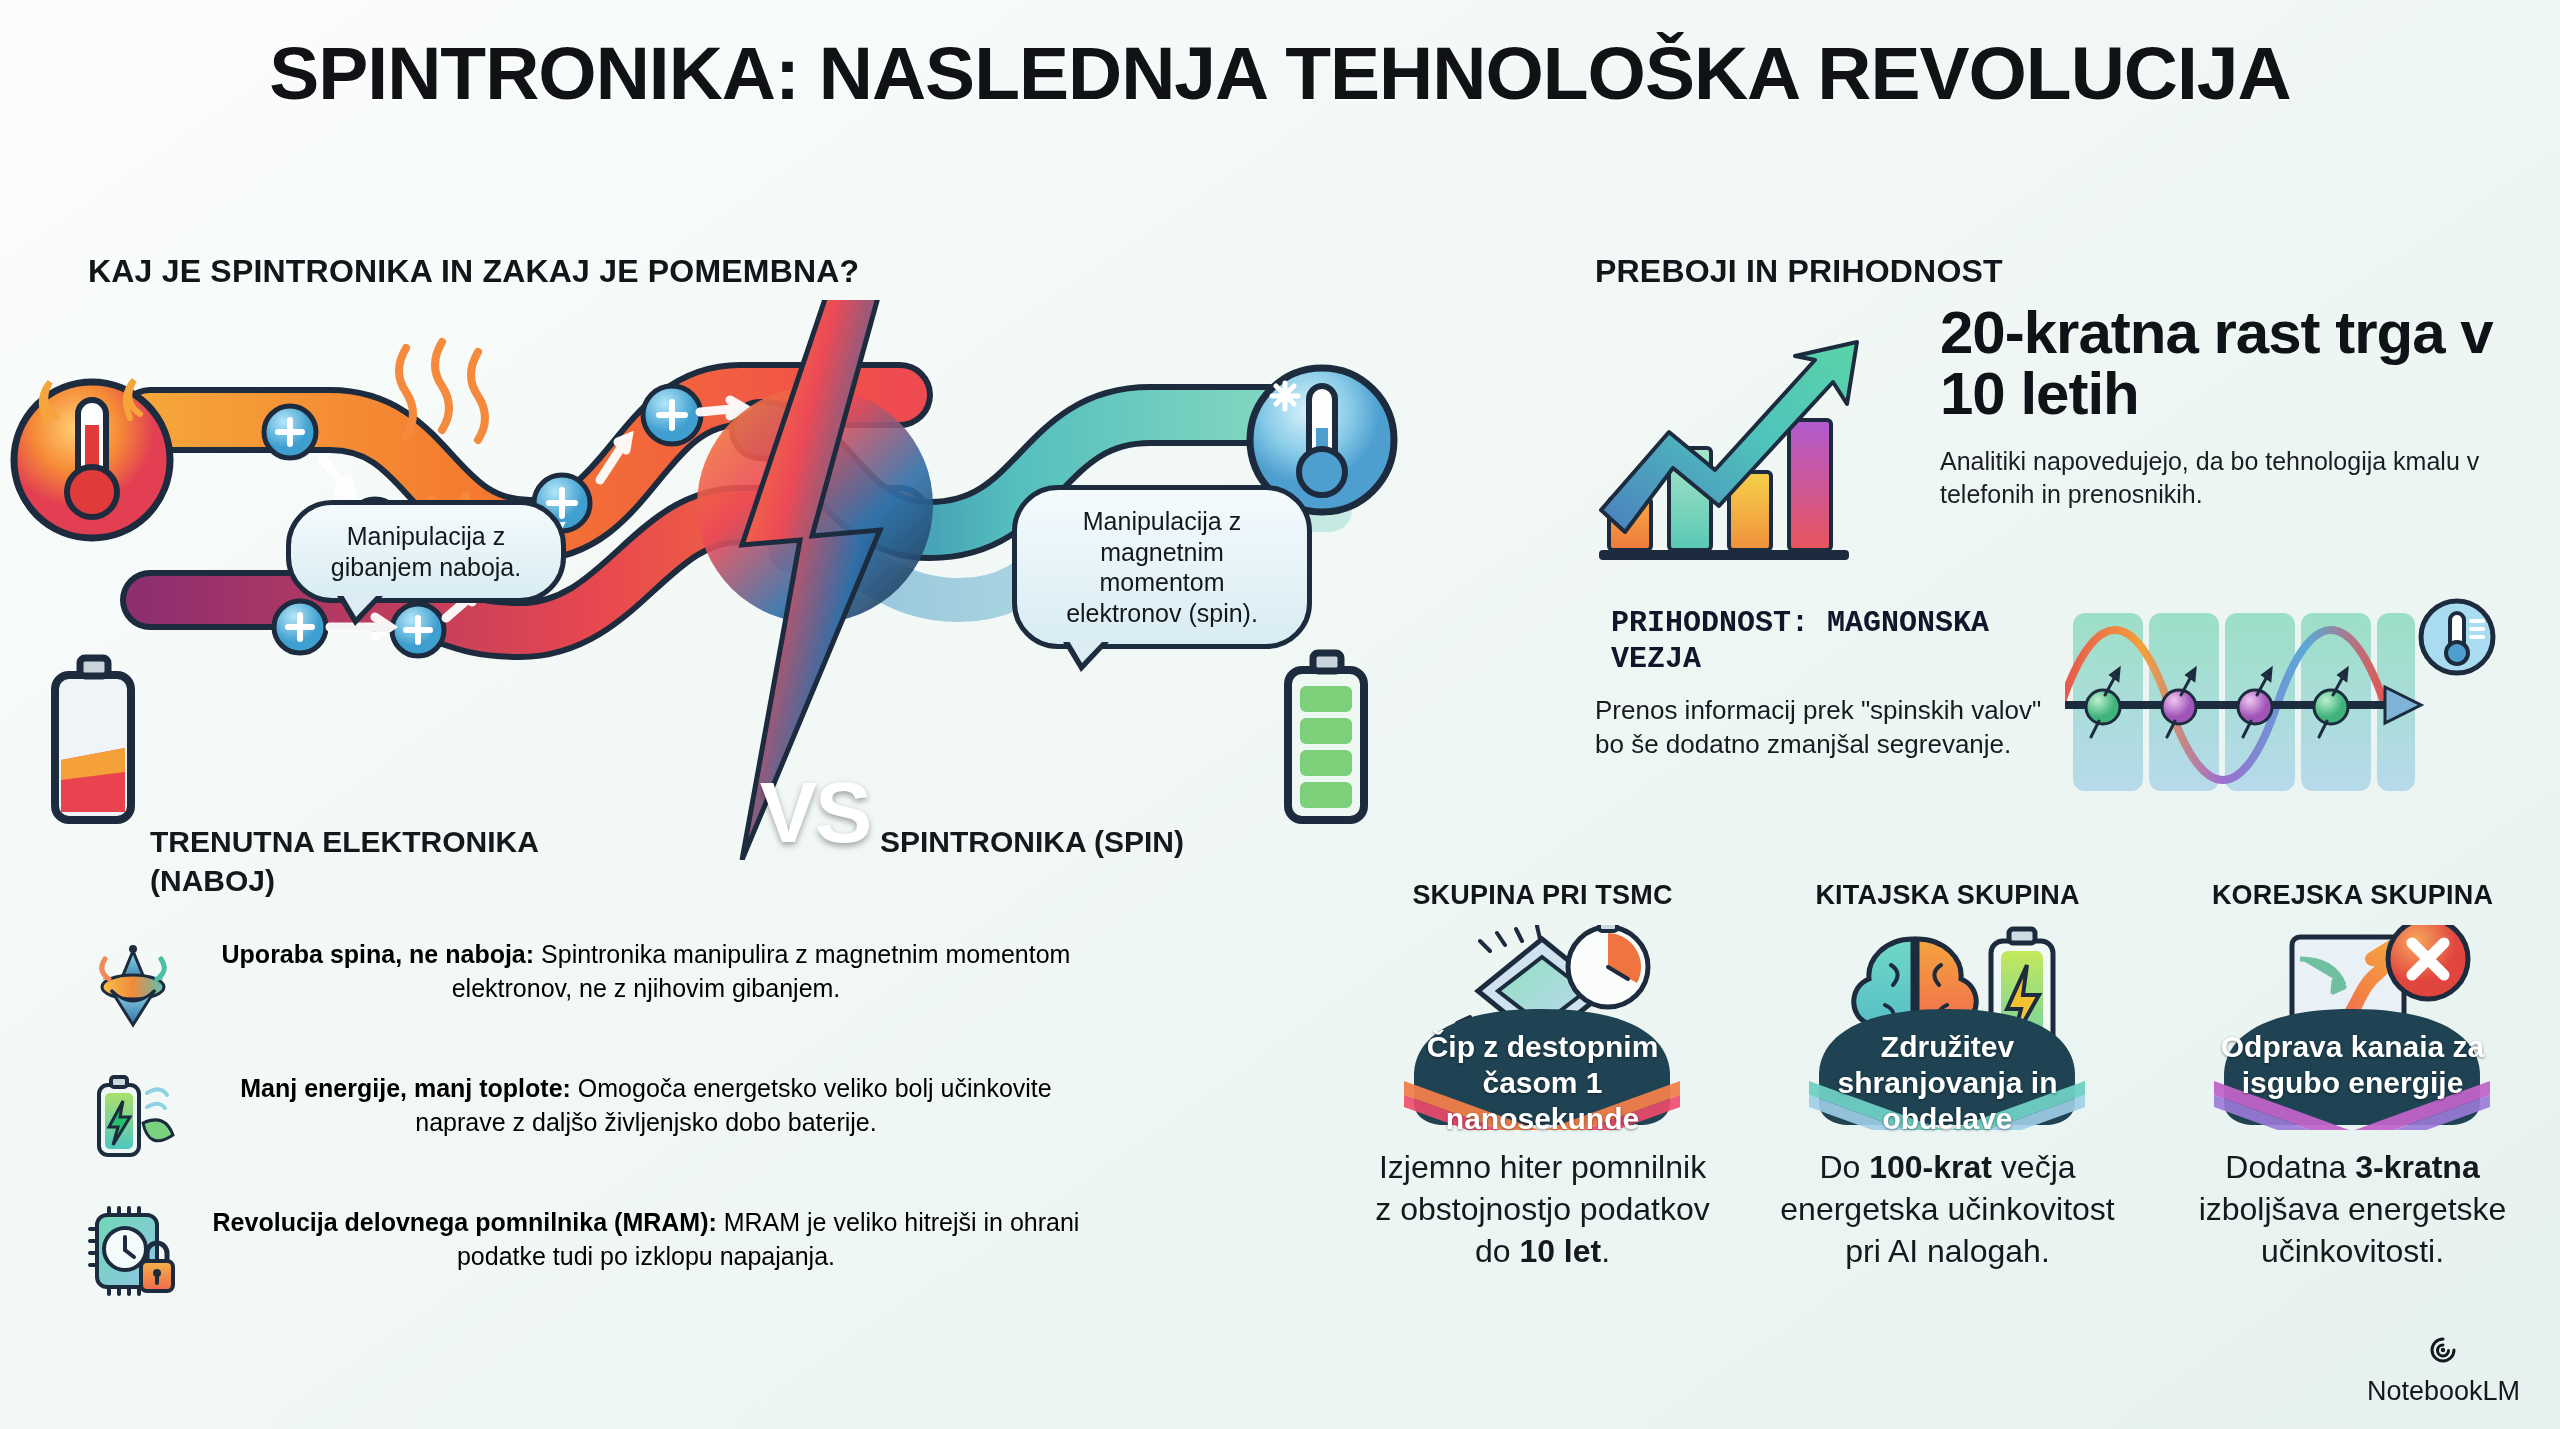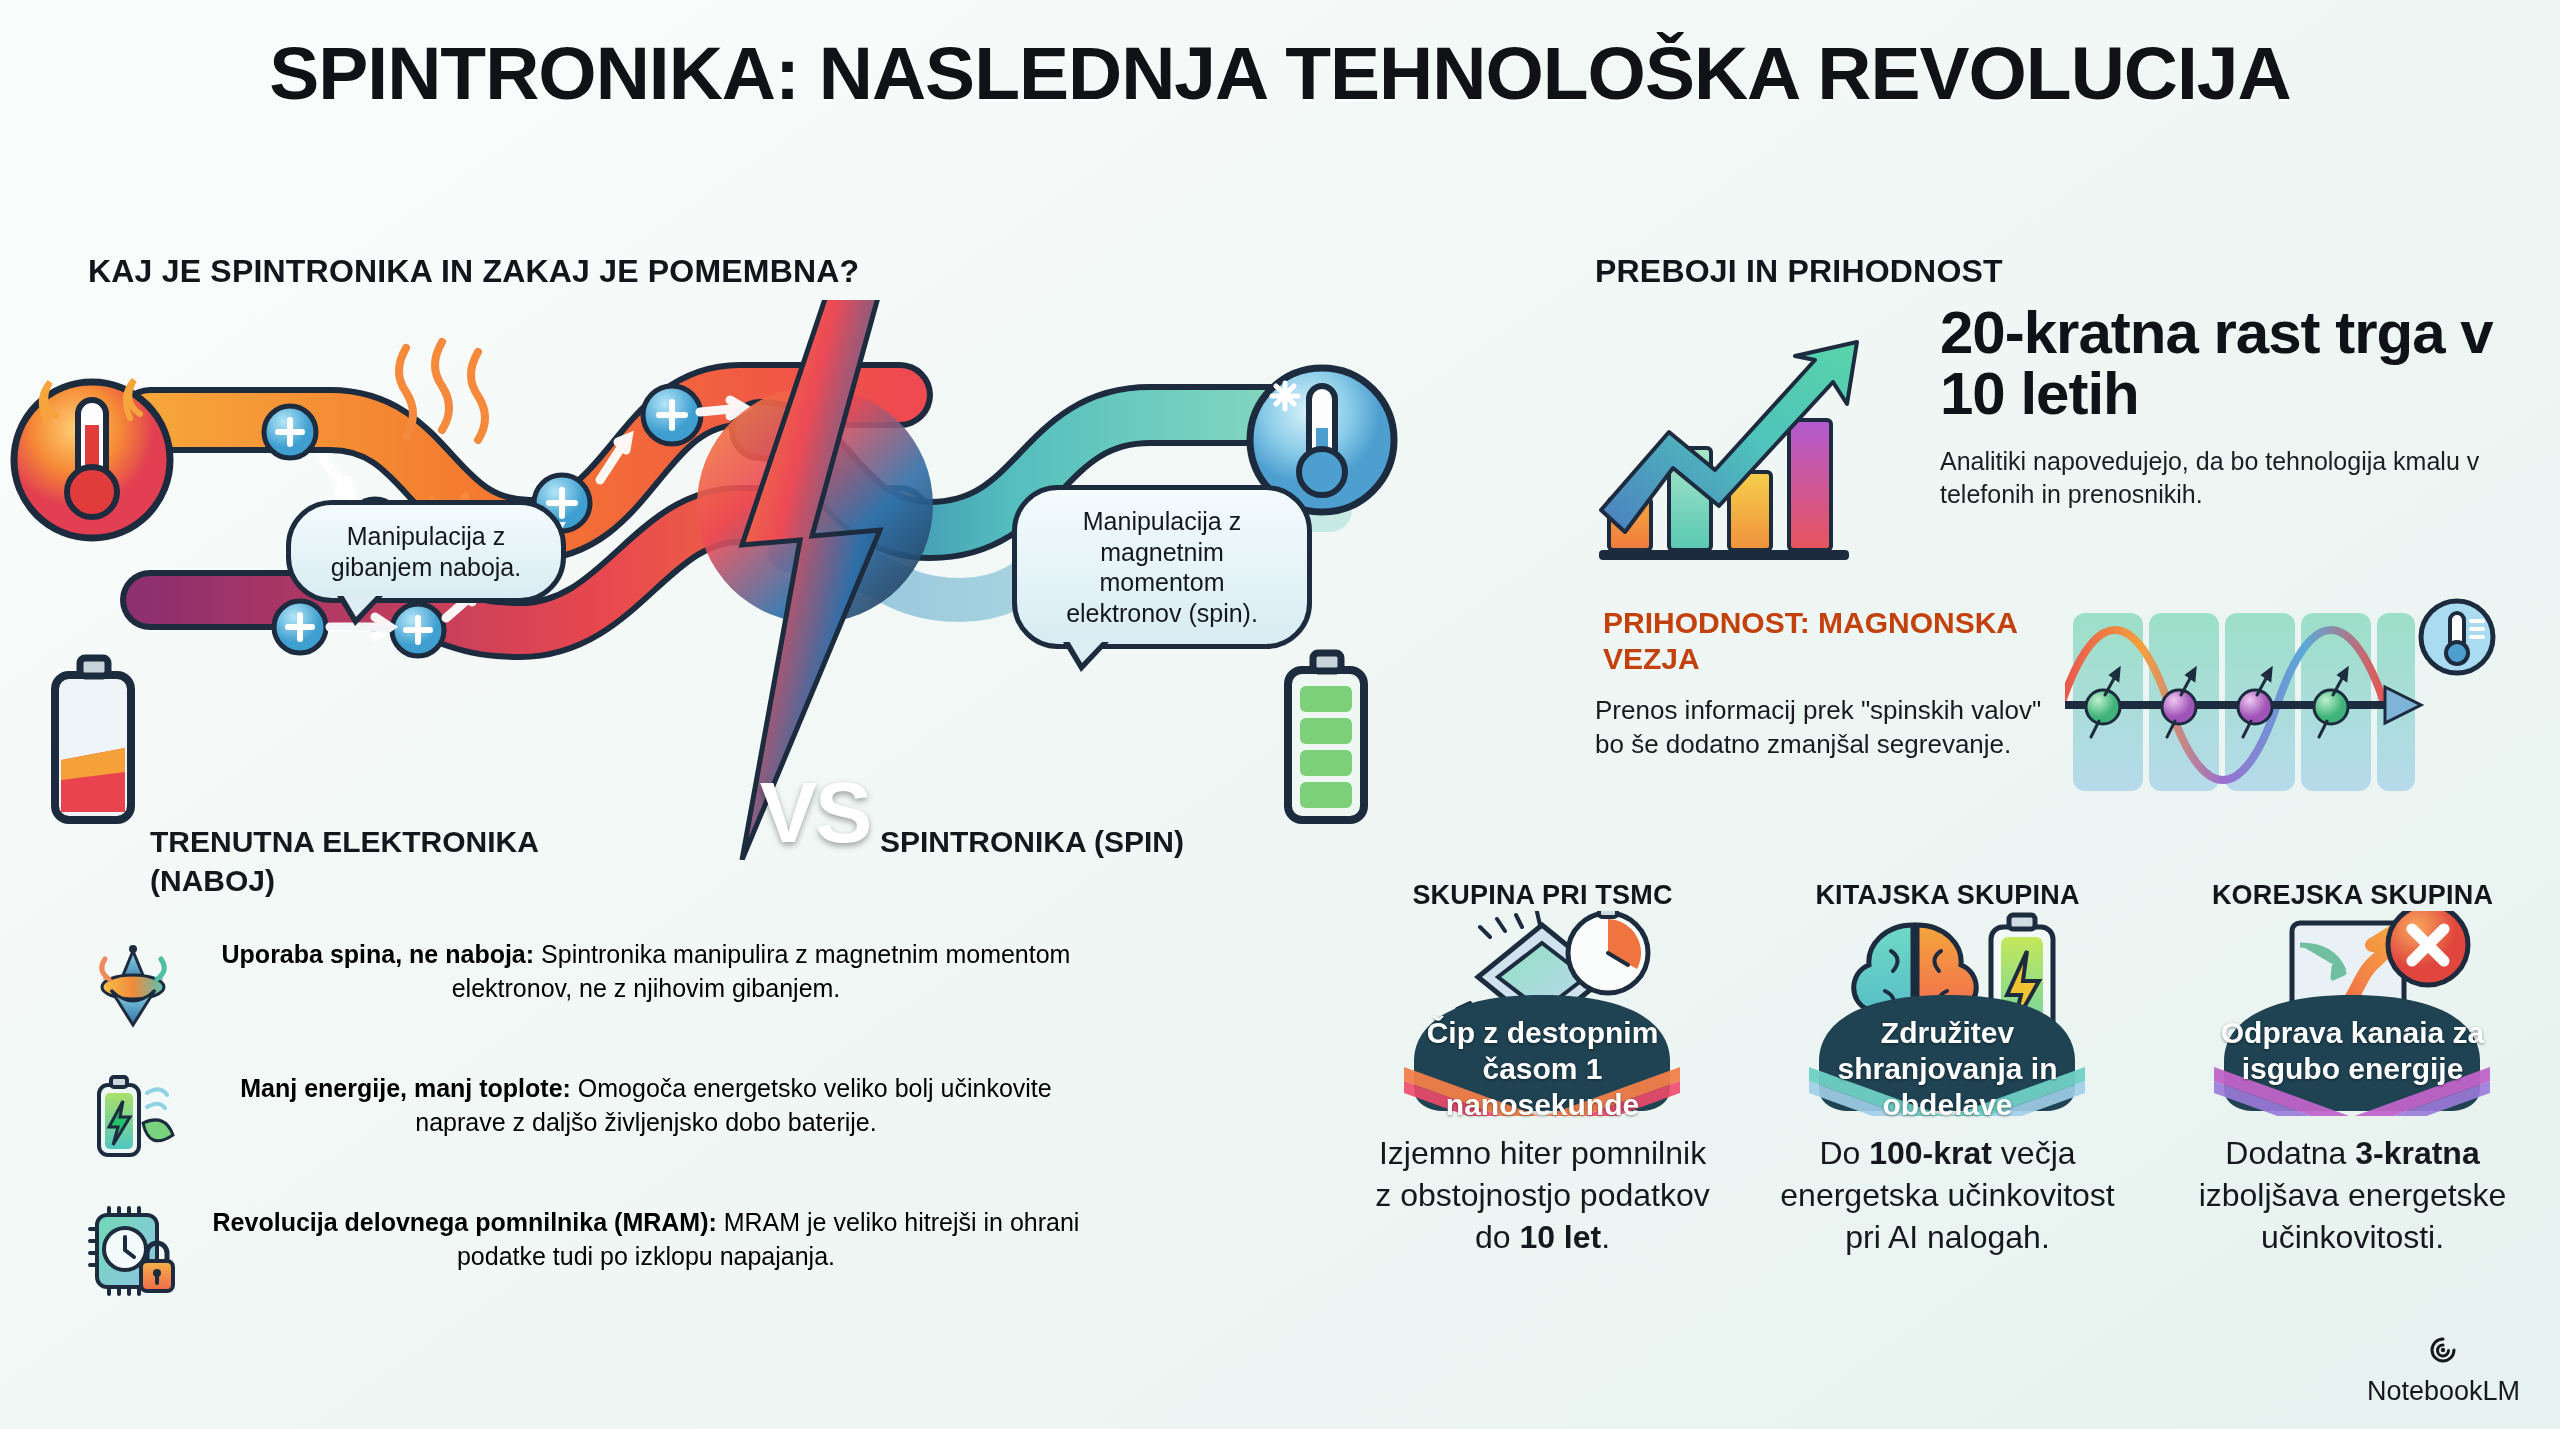--- a/index.html
+++ b/index.html
@@ -96,34 +96,35 @@
     font-size: 60px; font-weight: 700; line-height: 1.02; color: #0f1216;
     letter-spacing: -1px;
   }
   #growth-sub {
     position: absolute; left: 345px; top: 125px; width: 580px;
     font-size: 25px; line-height: 1.3; color: #1a1e23;
   }
 
   #magnon-block { position: absolute; left: 1595px; top: 605px; width: 950px; height: 250px; }
   #magnon-title {
-    position: absolute; left: 8px; top: 0; width: 470px;
-    font-size: 30px; font-weight: 700; line-height: 1.2; color: #c2410c;
+    position: absolute; left: 16px; top: 0; width: 470px;
+    font-size: 30px; font-weight: 700; line-height: 1.2; color: #0f172a; font-family: Liberation Mono, monospace;
   }
   #magnon-body {
     position: absolute; left: 0; top: 88px; width: 480px;
     font-size: 26px; line-height: 1.32; color: #171b20;
   }
   #magnon-fig { position: absolute; left: 470px; top: -10px; }
 
   
   .cards { position: absolute; left: 1340px; top: 880px; width: 1215px; display: flex; }
   .card { width: 405px; position: relative; text-align: center; }
   .card-title {
     font-size: 27px; font-weight: 700; color: #12161a; letter-spacing: .2px;
+    margin-bottom: 14px;
   }
   .card-fig { position: relative; height: 205px; }
   .card-cap {
     position: absolute; left: 50%; transform: translateX(-50%);
     top: 104px; width: 300px;
     font-size: 30px; font-weight: 700; line-height: 1.2;
     color: #ffffff; z-index: 6;
     text-shadow: 0 1px 3px rgba(0,0,0,.45);
   }
   .card-desc {

